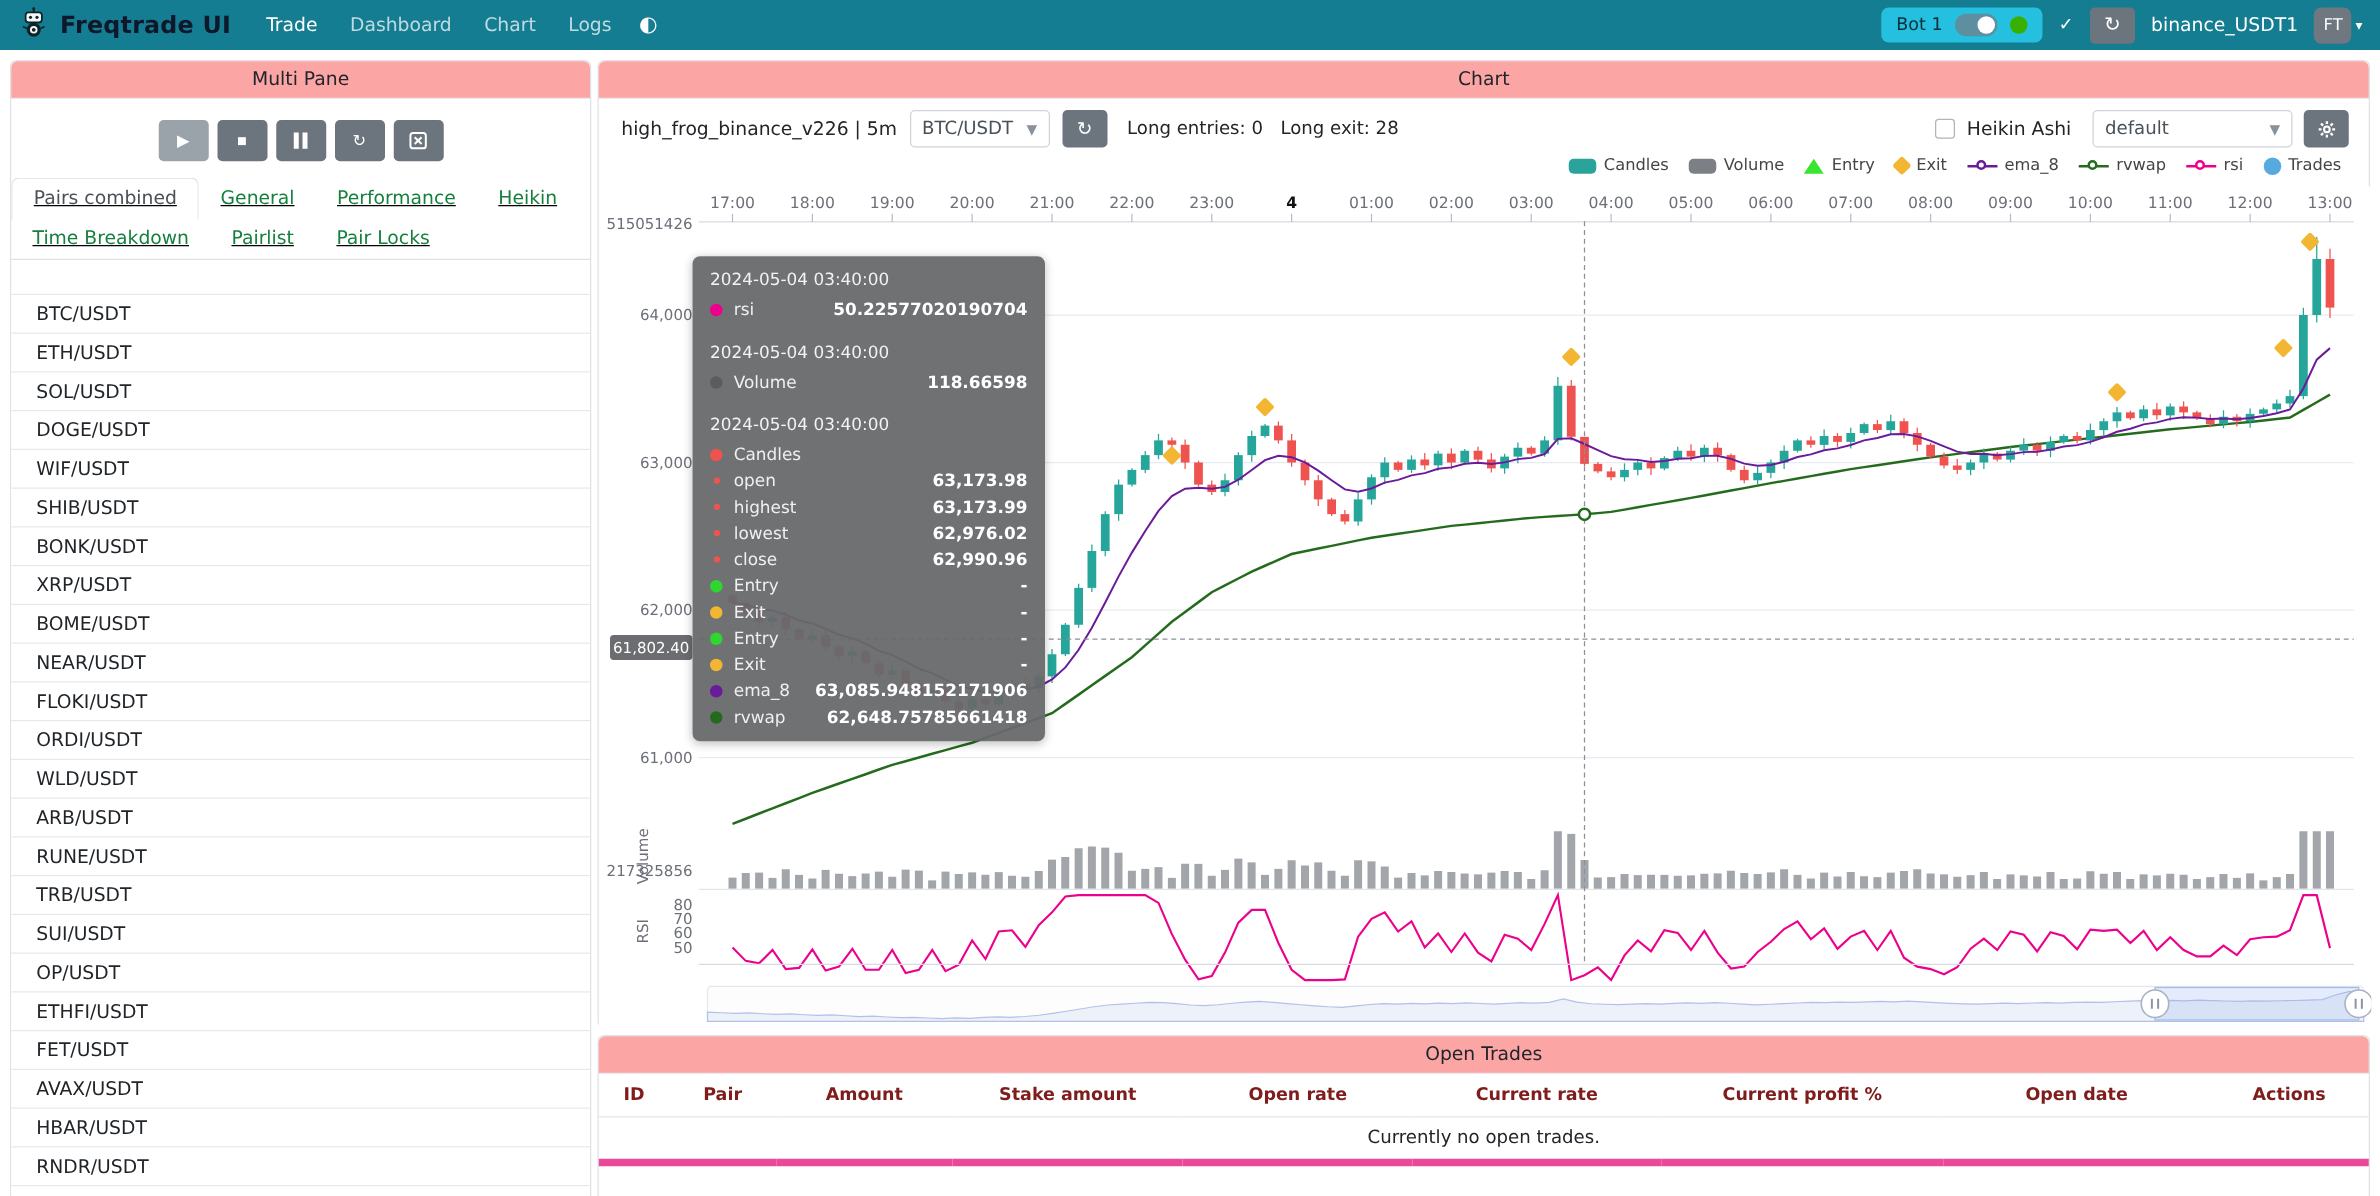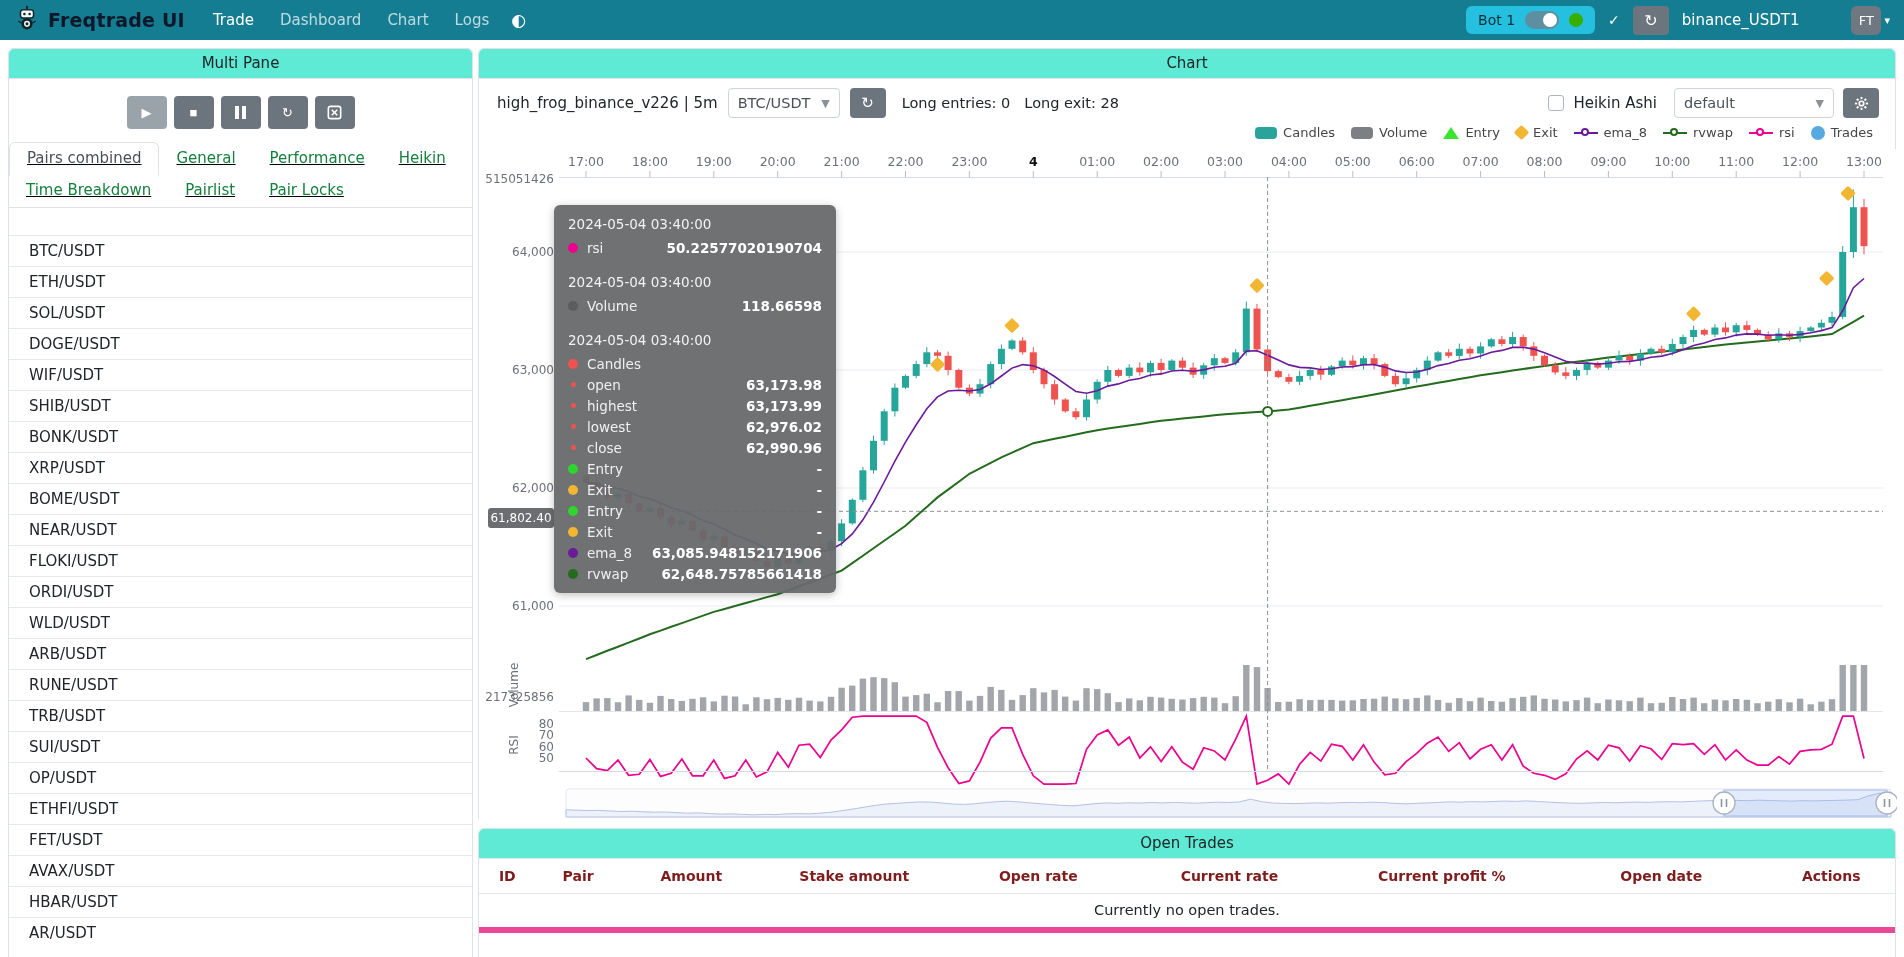--- a/index.html
+++ b/index.html
@@ -22,26 +22,26 @@
     gap:10px; padding:0 12px; }
   .bot-chip-label { font-size:14px; color:#0c2e36; }
   .toggle { position:relative; width:34px; height:18px; border-radius:9px; background:#5e8fa0; cursor:pointer; }
   .toggle .knob { position:absolute; right:2px; top:2px; width:14px; height:14px; border-radius:50%; background:#fff; }
   .status-dot { width:14px; height:14px; border-radius:50%; background:#38b000; }
   .nav-check { color:#fff; font-size:14px; }
   .nav-btn { width:36px; height:29px; border:none; border-radius:4px; background:#6c757d; color:#fff;
     font-size:16px; cursor:pointer; display:flex; align-items:center; justify-content:center; }
   .login-name { color:#fff; font-size:15px; }
   .avatar { width:30px; height:29px; border-radius:6px; background:#6f7880; color:#fff; font-size:13px;
-    display:flex; align-items:center; justify-content:center; cursor:pointer;margin-left:39px; }
+    display:flex; align-items:center; justify-content:center; cursor:pointer; }
   .avatar-caret { color:#fff; font-size:11px; margin-left:3px; }
 
   
   .card { position:absolute; background:#fff; border:1px solid #dee2e6; border-radius:5px; }
-  .card-header { height:30px; line-height:29px; text-align:center; background:#5eead4;
+  .card-header { height:30px; line-height:29px; text-align:center; background:#fca5a5;
     border-bottom:1px solid #e3e6ea; font-size:15px; color:#212529; border-radius:5px 5px 0 0; }
 
   
   .left-card { left:8px; top:48px; width:465px; height:930px; }
   .controls-row { position:absolute; left:0; top:47px; width:100%; display:flex; justify-content:center; gap:7px; }
   .ctl-btn { width:40px; height:33px; border:none; border-radius:4px; background:#6c757d; color:#fff;
     display:flex; align-items:center; justify-content:center; font-size:13px; cursor:pointer; }
   .ctl-btn.disabled { background:#9ba3aa; }
   .pause-bars { display:flex; gap:3px; }
   .pause-bars span { display:block; width:4px; height:13px; background:#fff; }
@@ -200,20 +200,21 @@
         <li>WLD/USDT</li>
         <li>ARB/USDT</li>
         <li>RUNE/USDT</li>
         <li>TRB/USDT</li>
         <li>SUI/USDT</li>
         <li>OP/USDT</li>
         <li>ETHFI/USDT</li>
         <li>FET/USDT</li>
         <li>AVAX/USDT</li>
         <li>HBAR/USDT</li>
+        <li>RNDR/USDT</li>
         <li>AR/USDT</li>
       </ul>
   </div>
 
   <div class="card chart-card">
     <div class="card-header">Chart</div>
     <div class="chart-subheader">
       <span class="strategy-label">high_frog_binance_v226 | 5m</span>
       <div class="select pair-select">
         <span>BTC/USDT</span>

